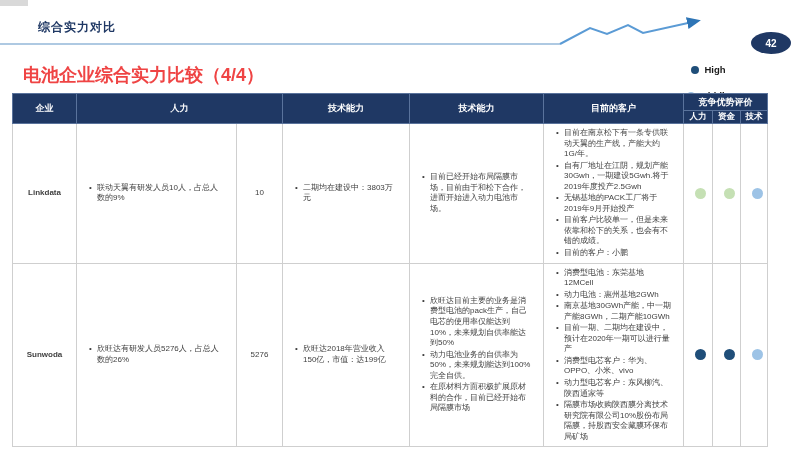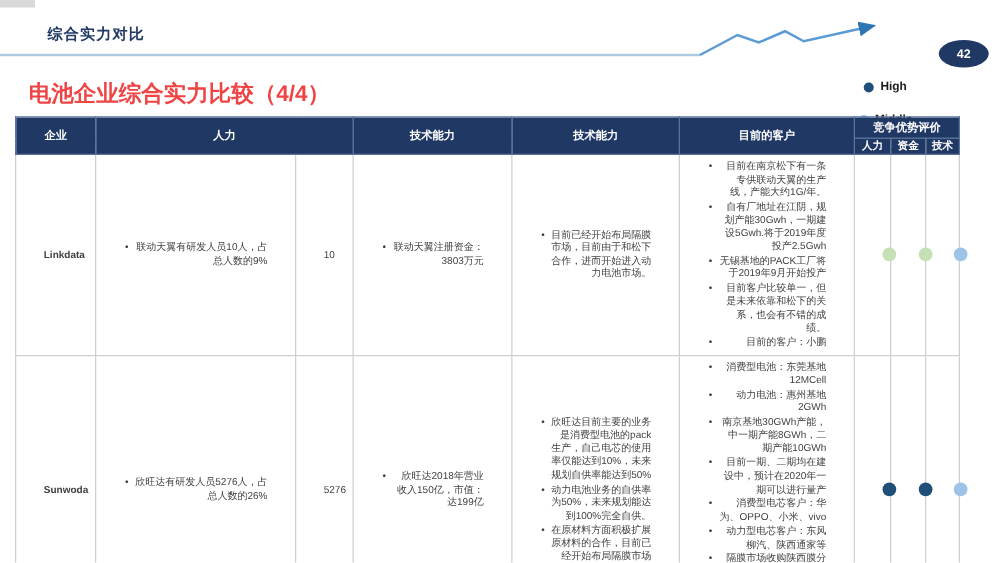--- a/index.html
+++ b/index.html
@@ -43,21 +43,21 @@
   }
   table.main th {
     background:#1f3864; color:#ffffff; font-weight:bold;
     border:1px solid #5a739c; text-align:center; vertical-align:middle;
   }
   tr.h1 th { font-size:9px; height:17px; }
   tr.h2 th { font-size:8.5px; height:13px; }
   table.main td {
     border:1px solid #cfcfcf; background:#ffffff;
     vertical-align:middle; font-size:8px; color:#3f3f3f;
-    padding:3px 22px; line-height:1.32;text-align:right;
+    padding:3px 11px; line-height:1.32;
   }
   td.company { text-align:center; font-weight:bold; color:#000000; font-size:9px; }
   td.num { text-align:center; font-size:8.5px; }
   td.dots { text-align:center; padding:0; }
   tr.r1 { height:121px; }
   tr.r2 { height:158px; }
   .bullet { position:relative; padding-left:9px; margin:1px 0; }
   .bullet::before { content:"•"; position:absolute; left:1px; top:0; color:#3f3f3f; }
   .dot {
     width:11px; height:11px; border-radius:50%;
@@ -135,21 +135,21 @@
     <th>技术</th>
   </tr>
 
   <tr class="r1">
     <td class="company">Linkdata</td>
     <td>
       <div class="bullet">联动天翼有研发人员10人，占总人数的9%</div>
     </td>
     <td class="num">10</td>
     <td>
-      <div class="bullet">联动天翼注册资金：3803万元</div>
+      <div class="bullet">二期均在建设中：3803万元</div>
     </td>
     <td>
       <div class="bullet">目前已经开始布局隔膜市场，目前由于和松下合作，进而开始进入动力电池市场。</div>
     </td>
     <td>
       <div class="bullet">目前在南京松下有一条专供联动天翼的生产线，产能大约1G/年。</div>
       <div class="bullet">自有厂地址在江阴，规划产能30Gwh，一期建设5Gwh.将于2019年度投产2.5Gwh</div>
       <div class="bullet">无锡基地的PACK工厂将于2019年9月开始投产</div>
       <div class="bullet">目前客户比较单一，但是未来依靠和松下的关系，也会有不错的成绩。</div>
       <div class="bullet">目前的客户：小鹏</div>

